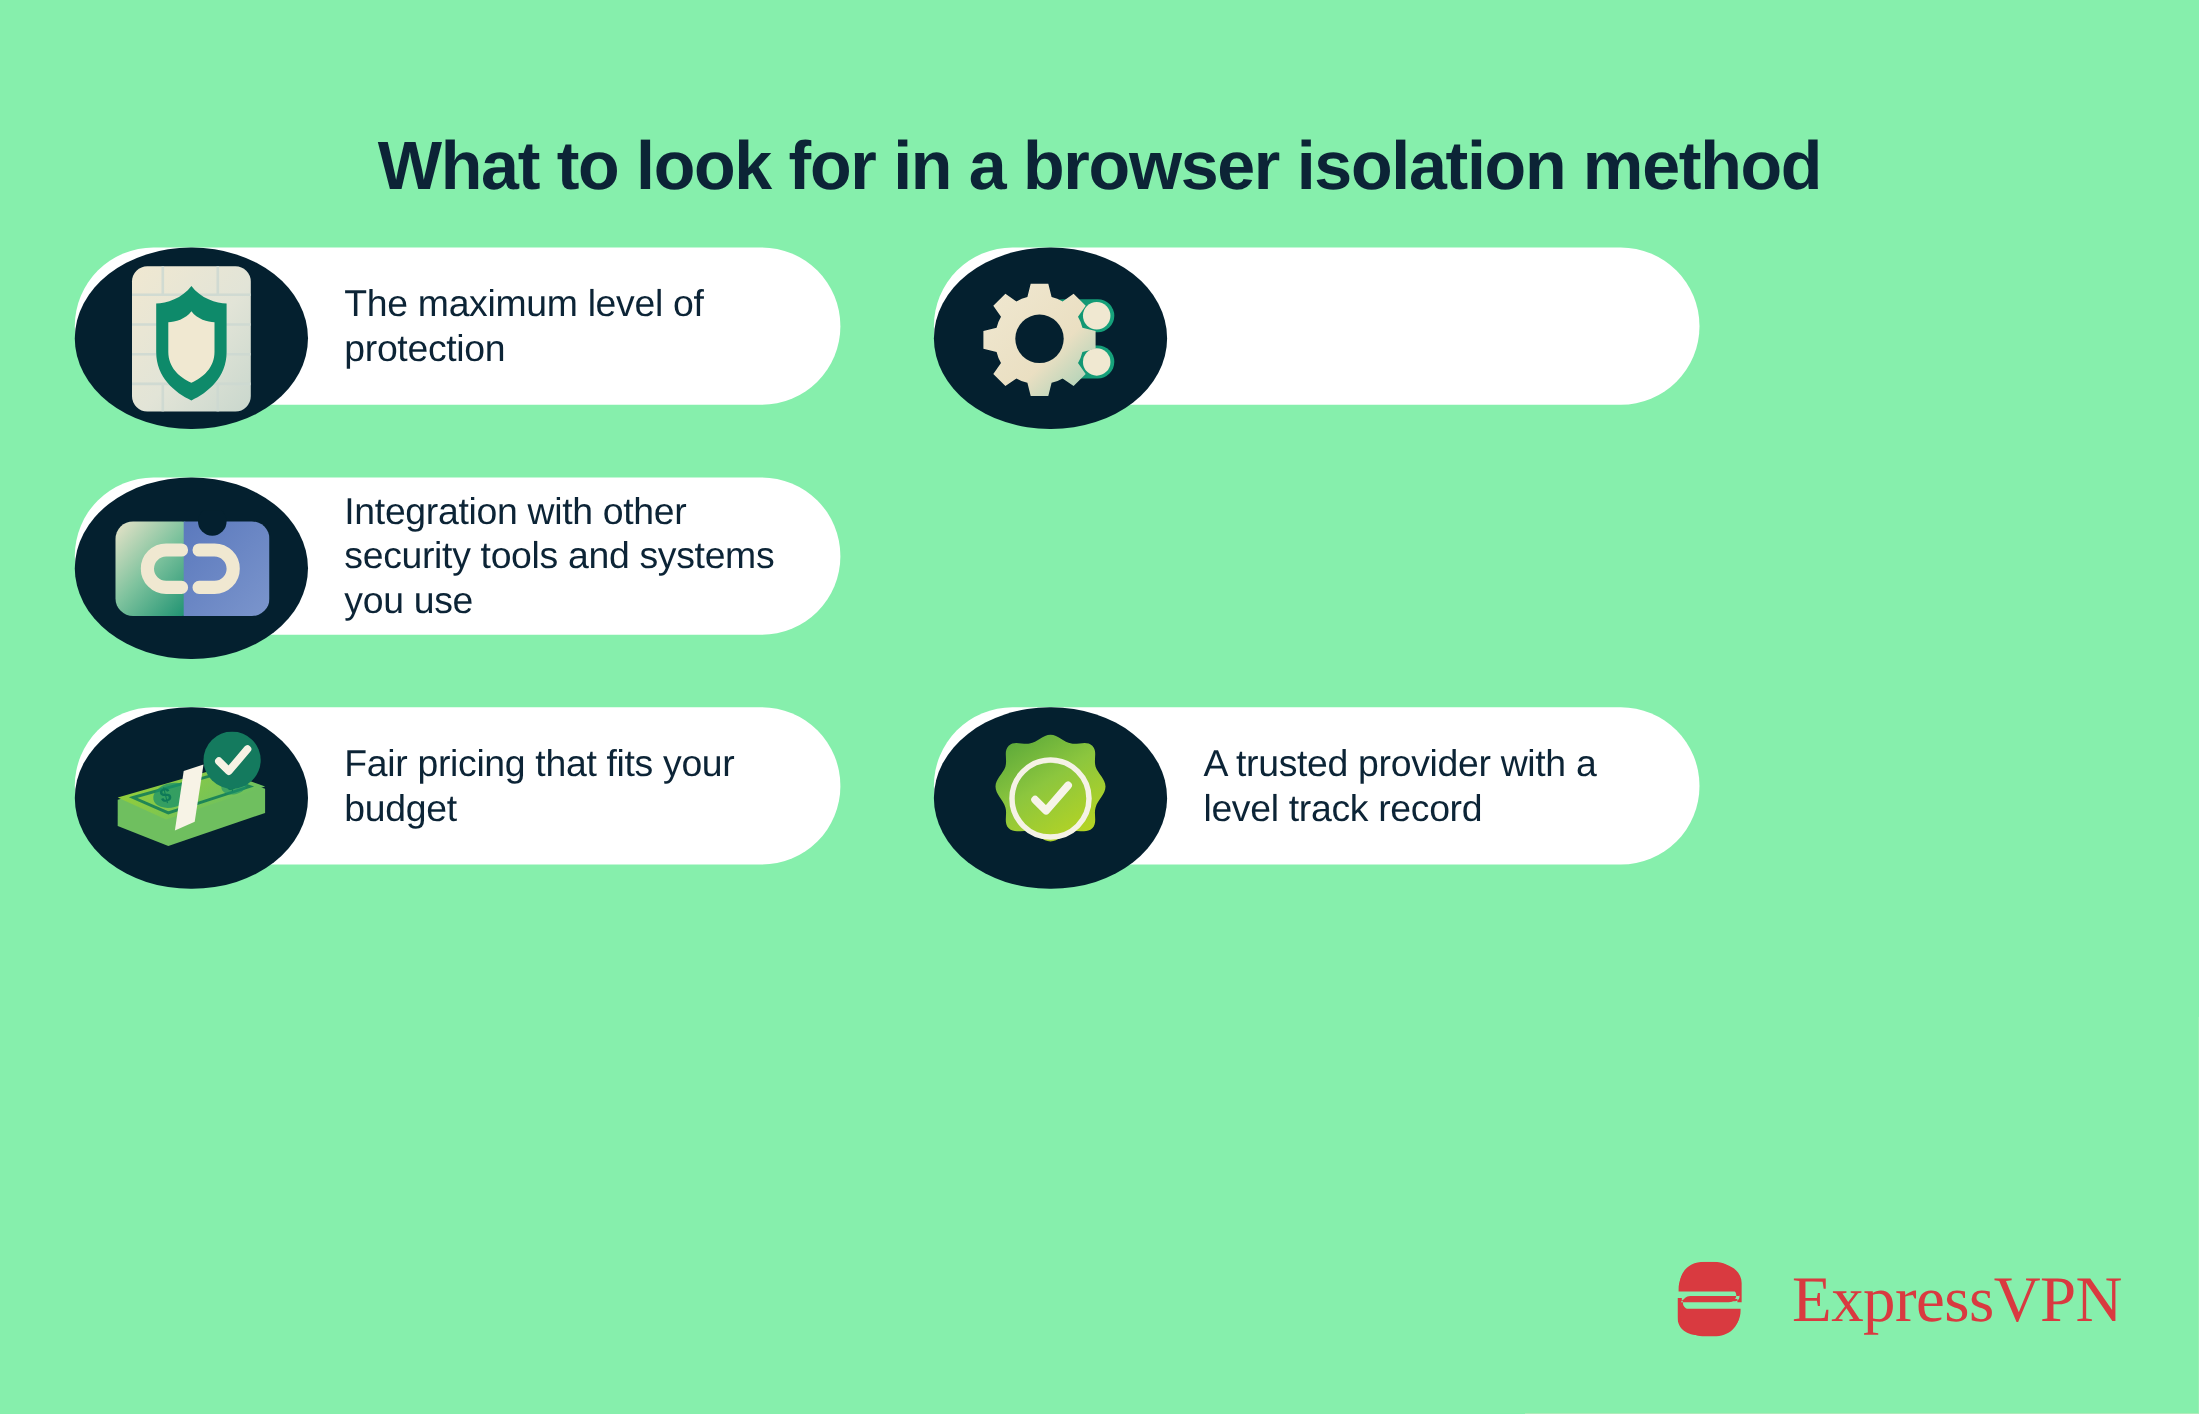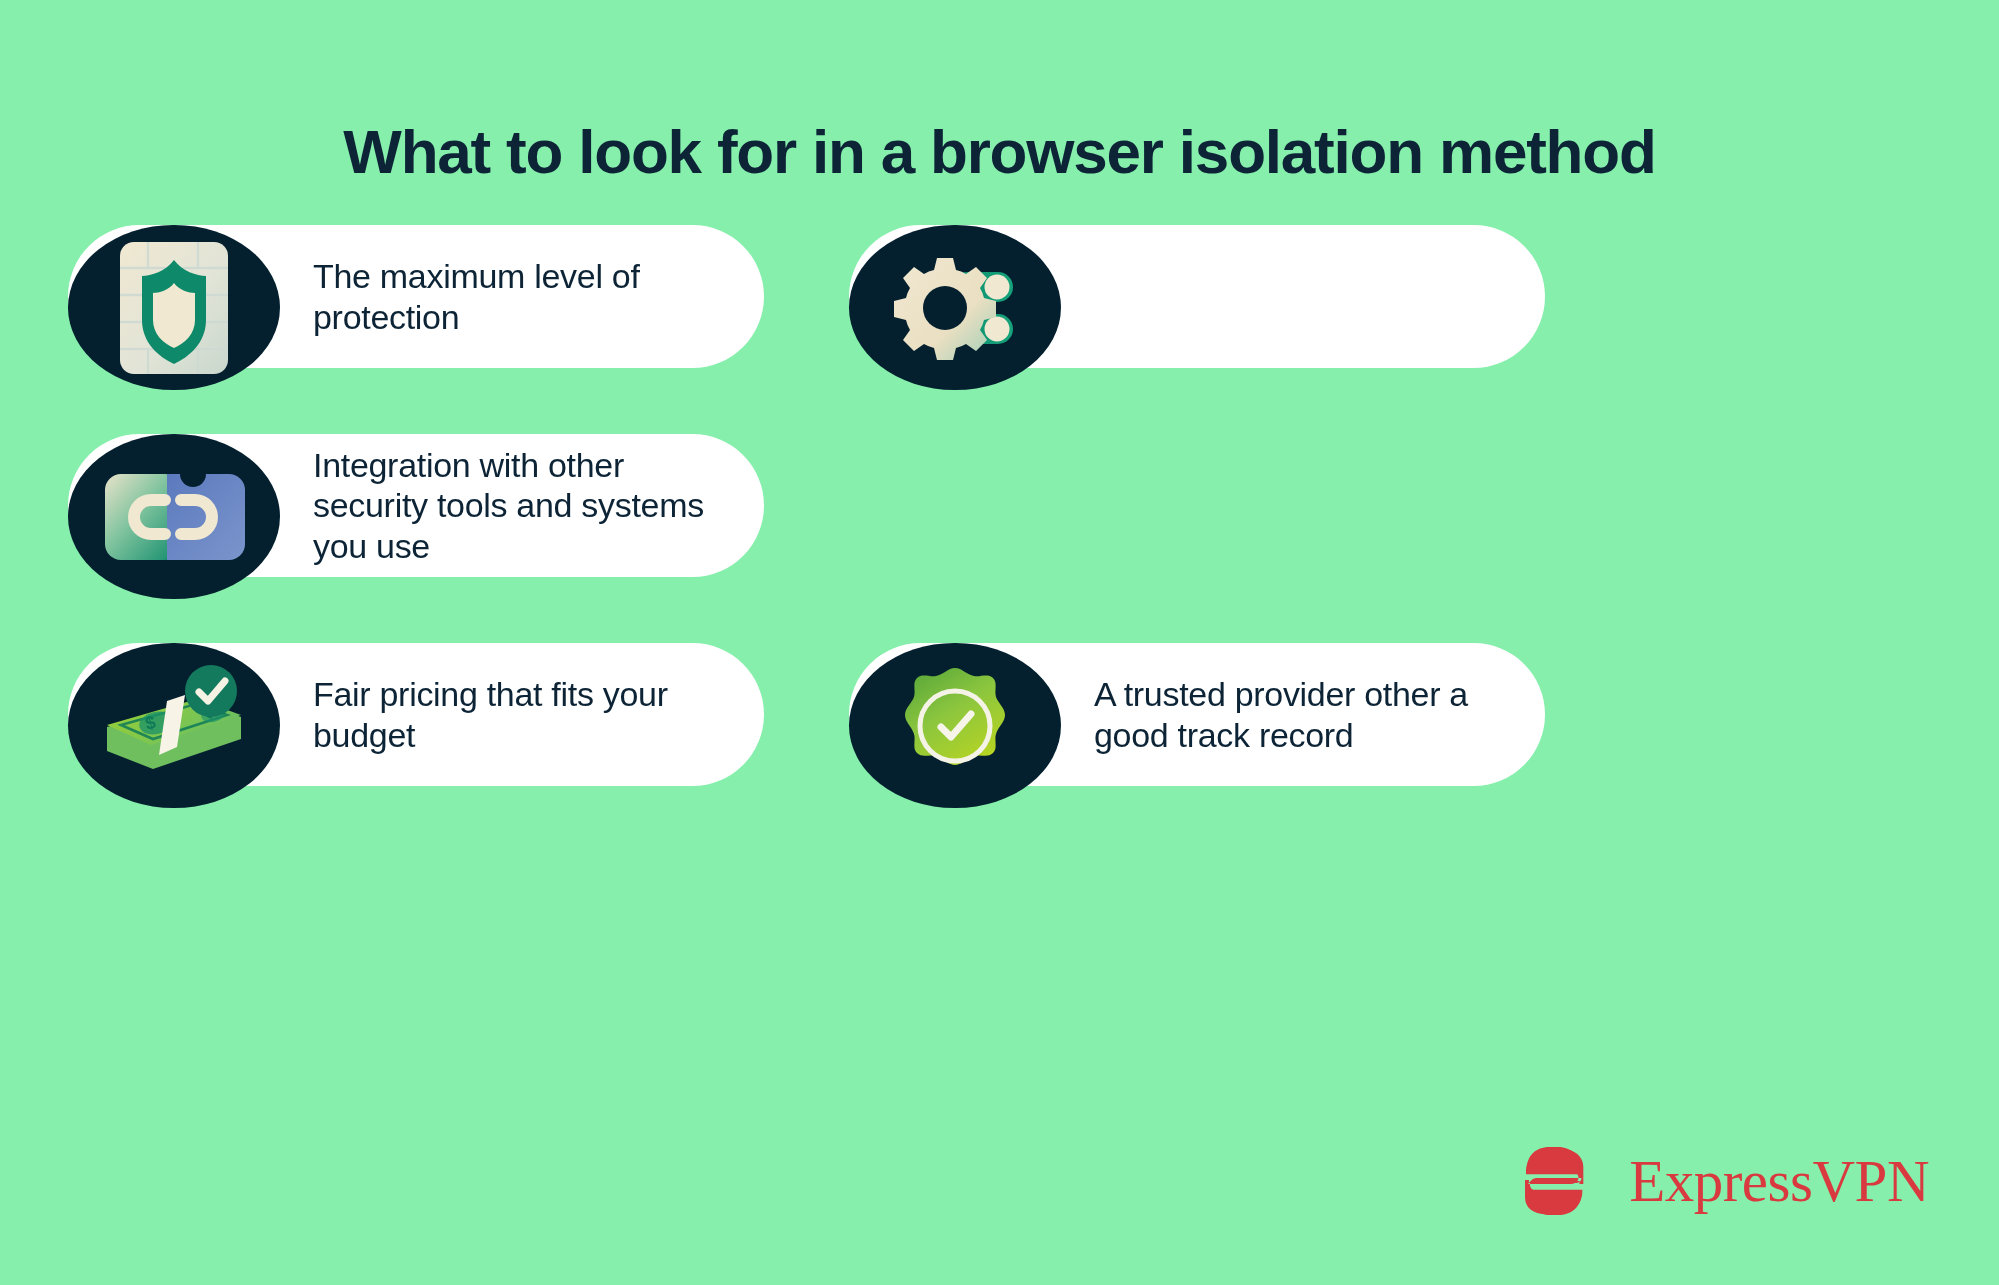--- a/index.html
+++ b/index.html
@@ -258,21 +258,21 @@
             M62 4
             c7 0 12 7 19 8 c7 1 14 -3 19 2 c5 5 1 12 3 19 c2 6 9 11 9 18
             c0 7 -7 12 -9 19 c-2 6 2 14 -3 19 c-5 5 -12 1 -19 3 c-7 2 -12 9 -19 9
             c-7 0 -12 -7 -19 -9 c-7 -2 -14 2 -19 -3 c-5 -5 -1 -13 -3 -19
             c-2 -7 -9 -12 -9 -19 c0 -7 7 -12 9 -18 c2 -7 -2 -14 3 -19
             c5 -5 12 -1 19 -2 c7 -1 12 -8 19 -8 Z"></path>
           <circle cx="62" cy="62" r="35" fill="none" stroke="#f5f2e6" stroke-width="5"></circle>
           <path d="M48 63 L58 73 L78 50" fill="none" stroke="#f7f4e9" stroke-width="7" stroke-linecap="round" stroke-linejoin="round"></path>
         </svg>
       </div>
-      <div class="card-label">A trusted provider other a good track record</div>
+      <div class="card-label">A trusted provider with a level track record</div>
     </div>
 
   </div>
 
   <div class="logo">
     <svg class="logo-mark" viewBox="0 0 72 70" aria-hidden="true">
       <path fill="#d93a40" d="
         M26 2 C10 2 1 12 1 26 L1 28 L53 28 C56 28 58 30 58 32.5 C58 35 56 37 53 37 L4 37 L4 37
         L4 34 L0 34 L0 52 L0 52 C0 63 9 69 21 69 L30 69 C47 69 59 60 59 46 L59 44 L8 44
         C5 44 3 42 3 39.5 C3 37 5 35 8 35 L56 35 L56 35 L56 38 L60 38 L60 20

